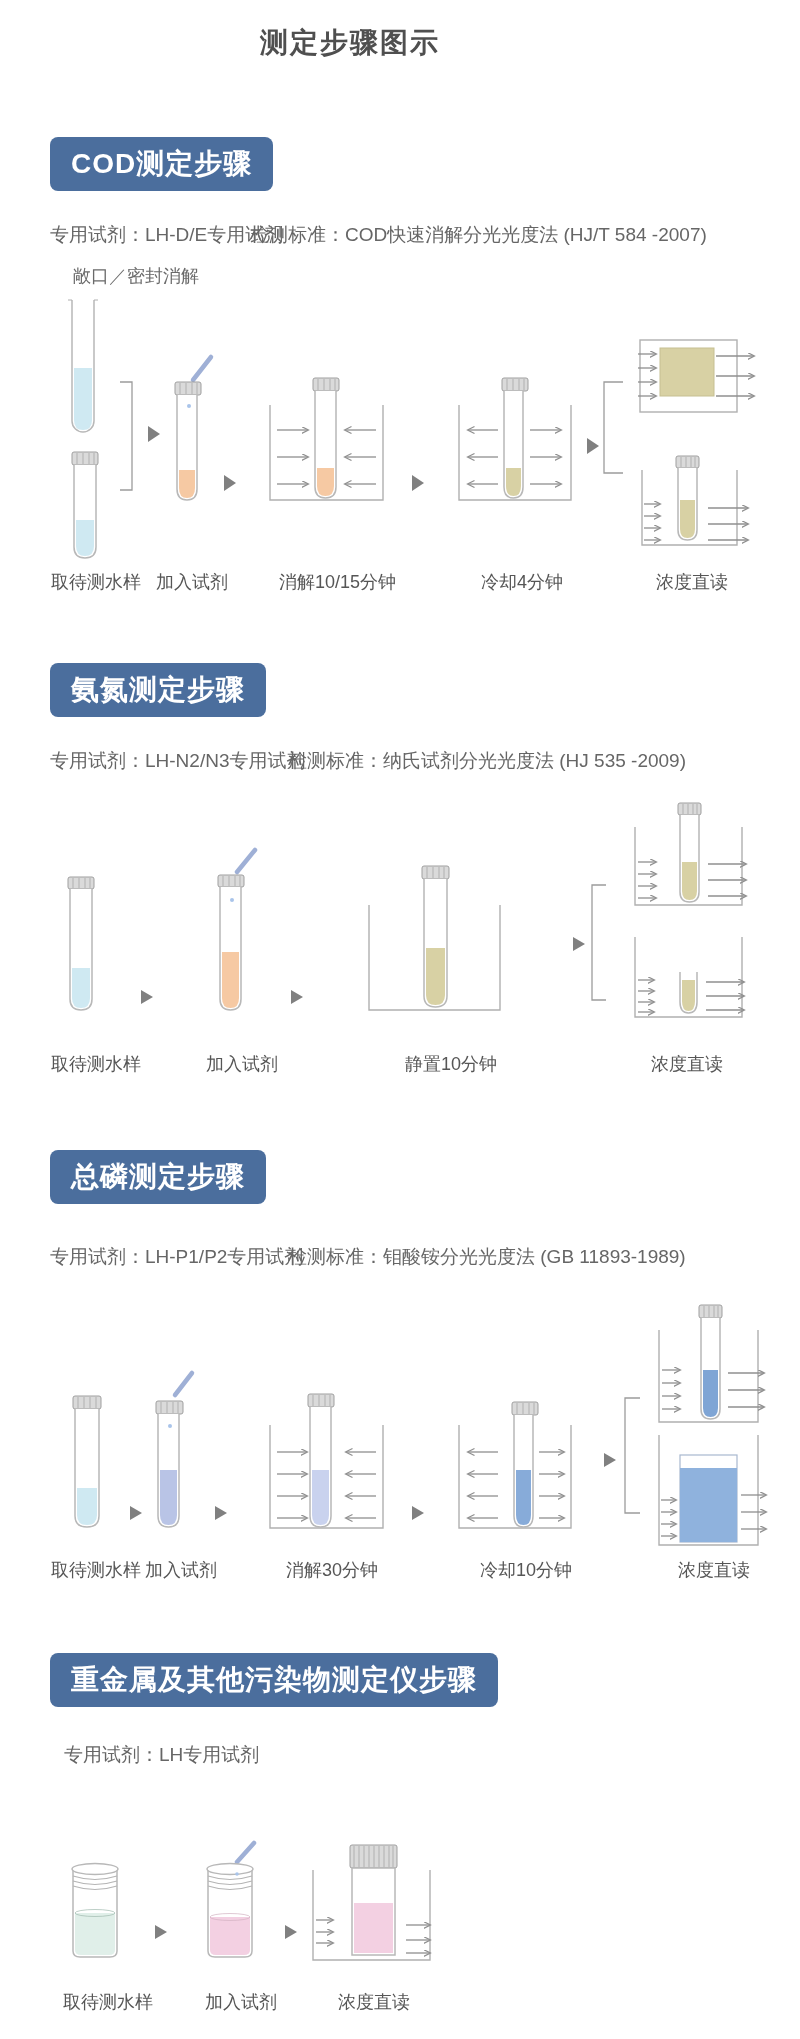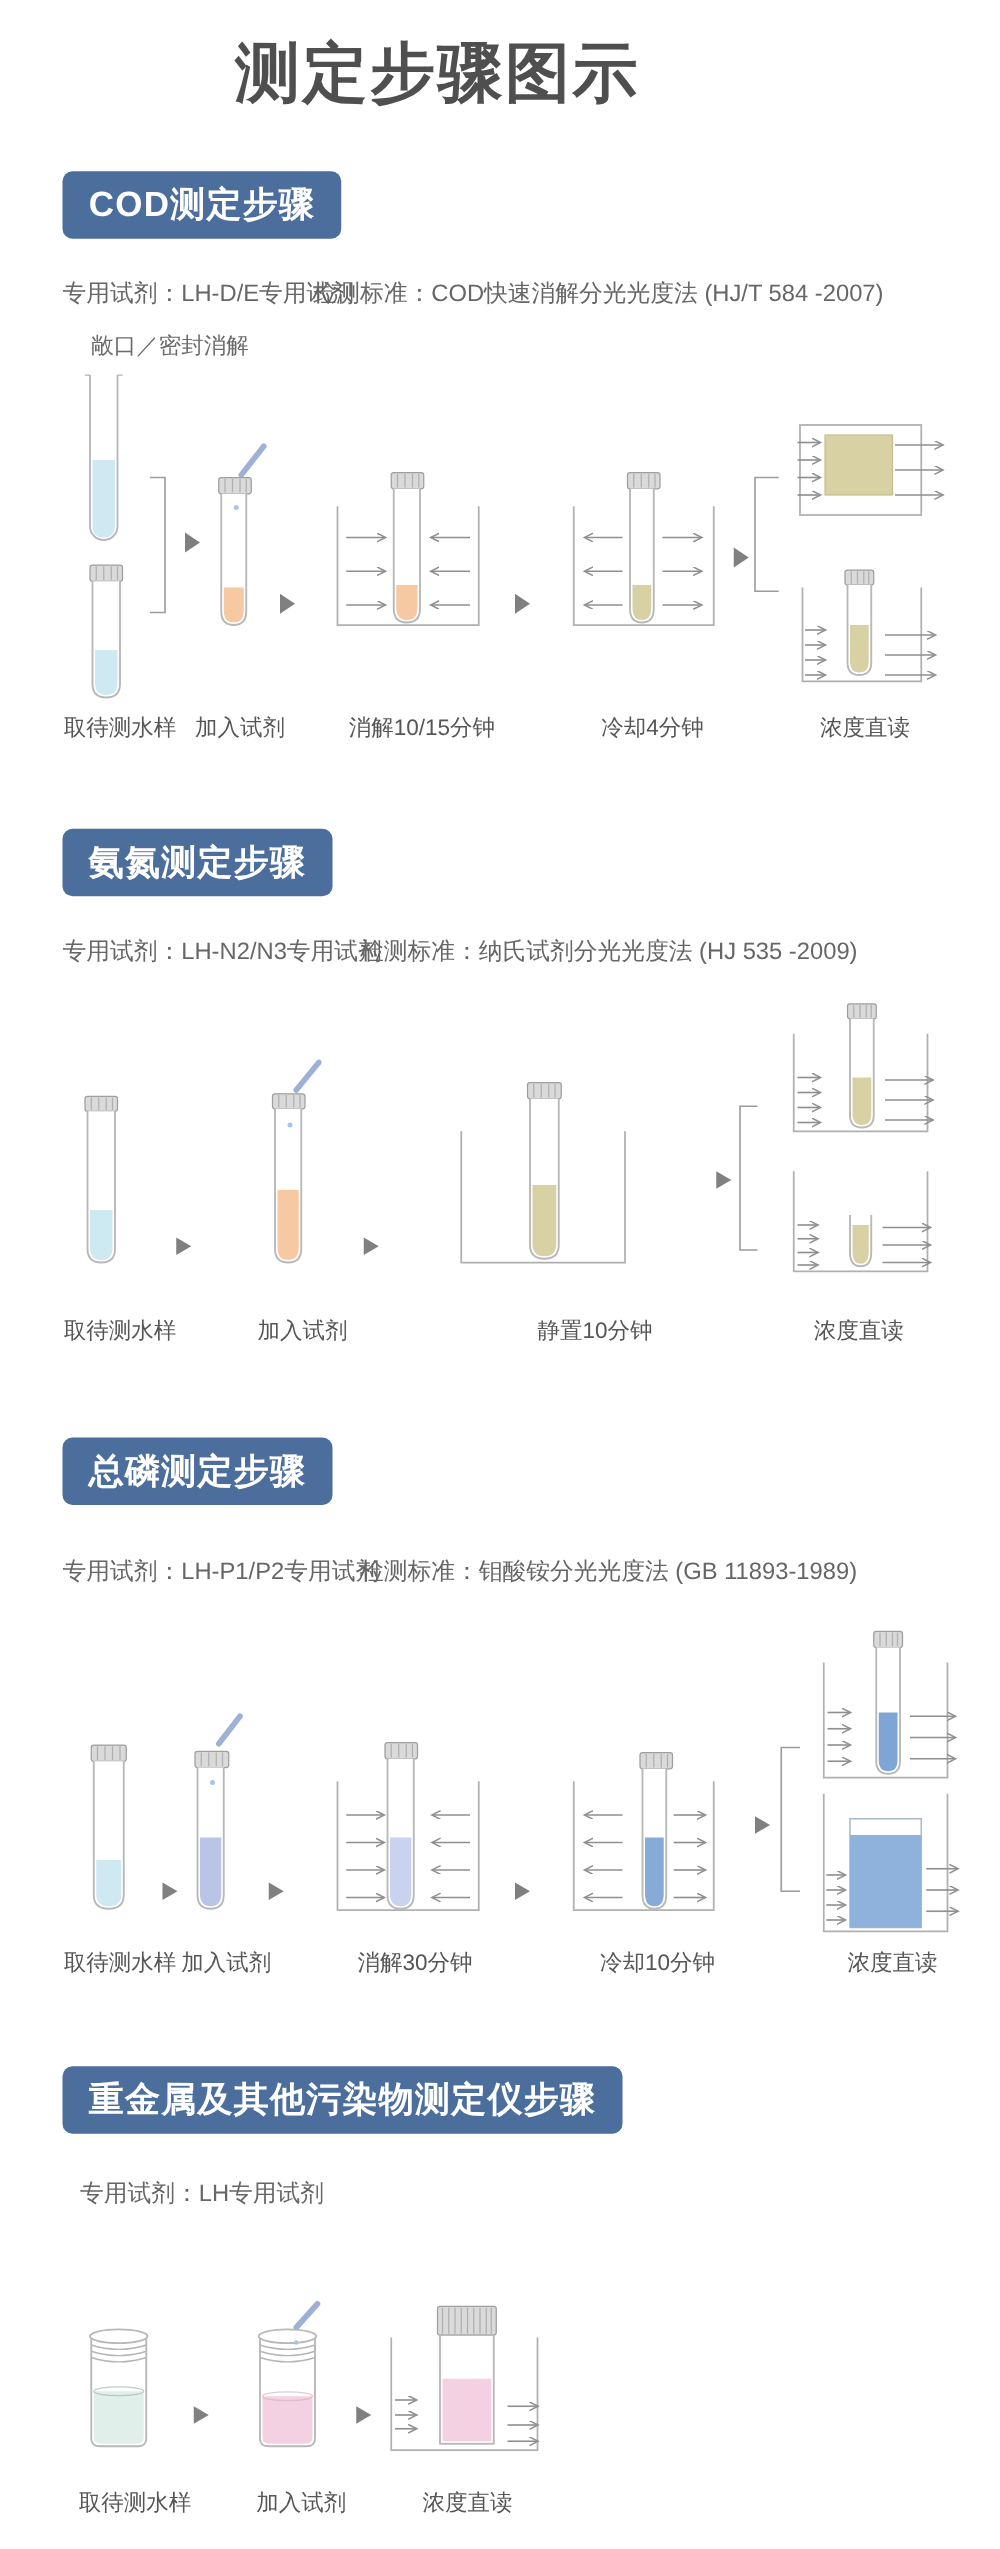--- a/index.html
+++ b/index.html
@@ -1,19 +1,19 @@
 <!DOCTYPE html>
 <html><head>
 <meta charset="utf-8">
 <style>
   html,body{margin:0;padding:0;background:#ffffff;}
   .page{position:relative;width:800px;height:2039px;background:#fff;overflow:hidden;
         font-family:"Liberation Sans","DejaVu Sans",sans-serif;}
   .title{position:absolute;left:0;top:24px;width:700px;margin:0;text-align:center;
-         font-size:52px;font-weight:700;color:#4f4f4f;letter-spacing:2px;}
+         font-size:28px;font-weight:700;color:#4f4f4f;letter-spacing:2px;}
   .badge{position:absolute;left:50px;display:inline-block;background:#4b6e9d;color:#fff;
          font-size:28px;font-weight:700;line-height:30px;padding:12px 21px;border-radius:8px;
          letter-spacing:1px;white-space:nowrap;}
   .info{position:absolute;font-size:19px;color:#666;white-space:nowrap;}
   .note{position:absolute;font-size:18px;color:#6a6a6a;white-space:nowrap;}
   .cap{position:absolute;font-size:18px;color:#565656;white-space:nowrap;}
   svg{position:absolute;overflow:visible;}
   .tube{fill:#ffffff;stroke:#b8b8b8;stroke-width:1.5;}
   .liq{stroke:none;}
   .capfill{fill:#dadada;stroke:#9f9f9f;stroke-width:1;}
@@ -212,21 +212,21 @@
           <line class="arr" x1="598" y1="222" x2="614" y2="222" marker-end="url(#ah2)"></line>
           <line class="arr" x1="666" y1="192" x2="704" y2="192" marker-end="url(#ah2)"></line>
           <line class="arr" x1="666" y1="206" x2="704" y2="206" marker-end="url(#ah2)"></line>
           <line class="arr" x1="666" y1="220" x2="704" y2="220" marker-end="url(#ah2)"></line>
         </g>
       </g>
     </svg>
 
     <div class="cap" style="left:51px;top:1052px;">取待测水样</div>
     <div class="cap" style="left:206px;top:1052px;">加入试剂</div>
-    <div class="cap" style="left:405px;top:1052px;margin-left:25px;">静置10分钟</div>
+    <div class="cap" style="left:405px;top:1052px;">静置10分钟</div>
     <div class="cap" style="left:651px;top:1052px;">浓度直读</div>
   </section>
 
   <section>
     <div class="badge" style="top:1150px;text-align:center;">总磷测定步骤</div>
     <div class="info" style="left:50px;top:1244px;">专用试剂：LH-P1/P2专用试剂</div>
     <div class="info" style="left:288px;top:1244px;text-align:right;">检测标准：钼酸铵分光光度法 (GB 11893-1989)</div>
 
     <svg style="left:40px;top:1290px;" width="720" height="260" viewBox="0 0 720 260">
       <defs>

